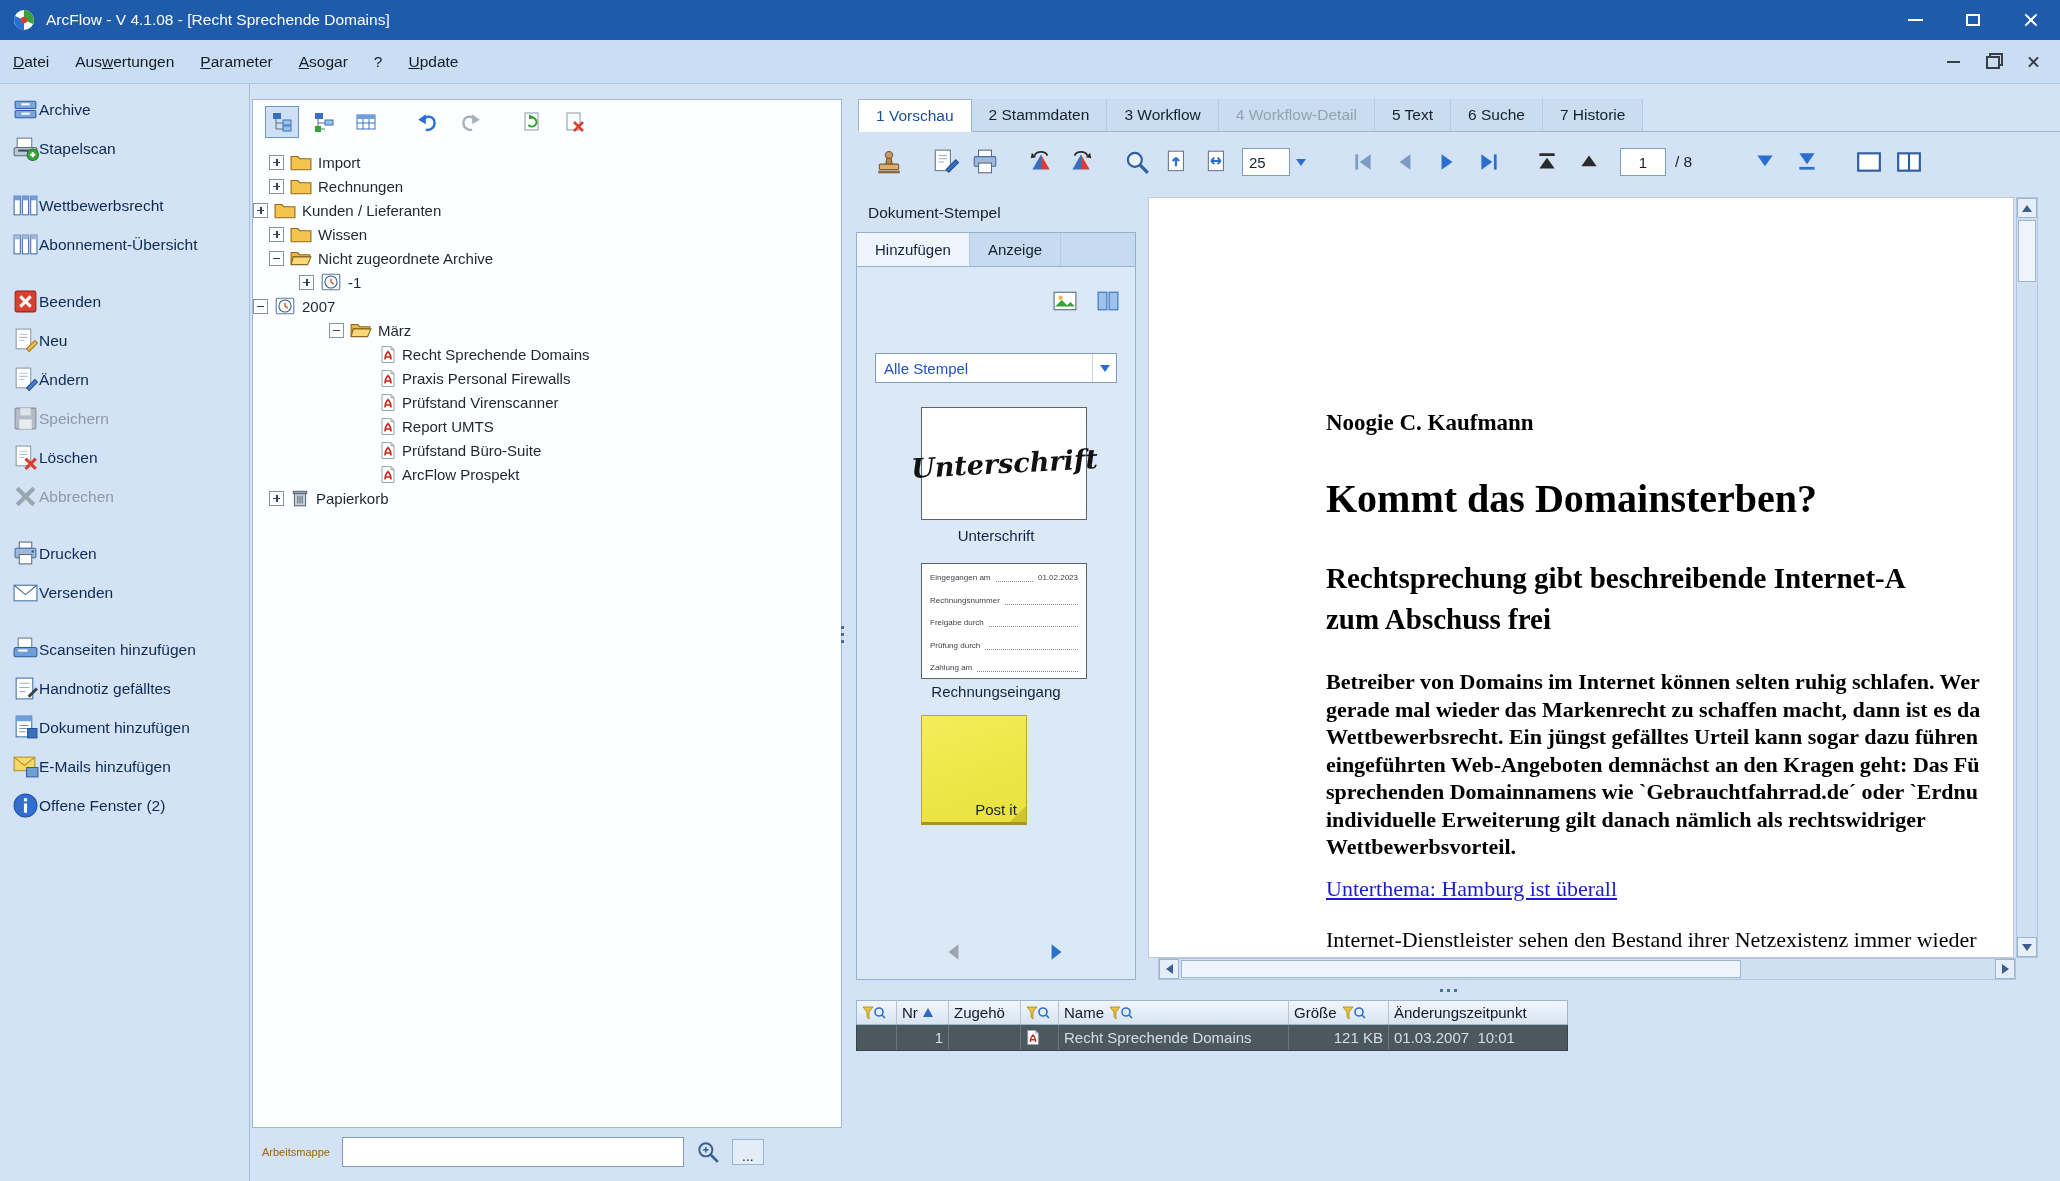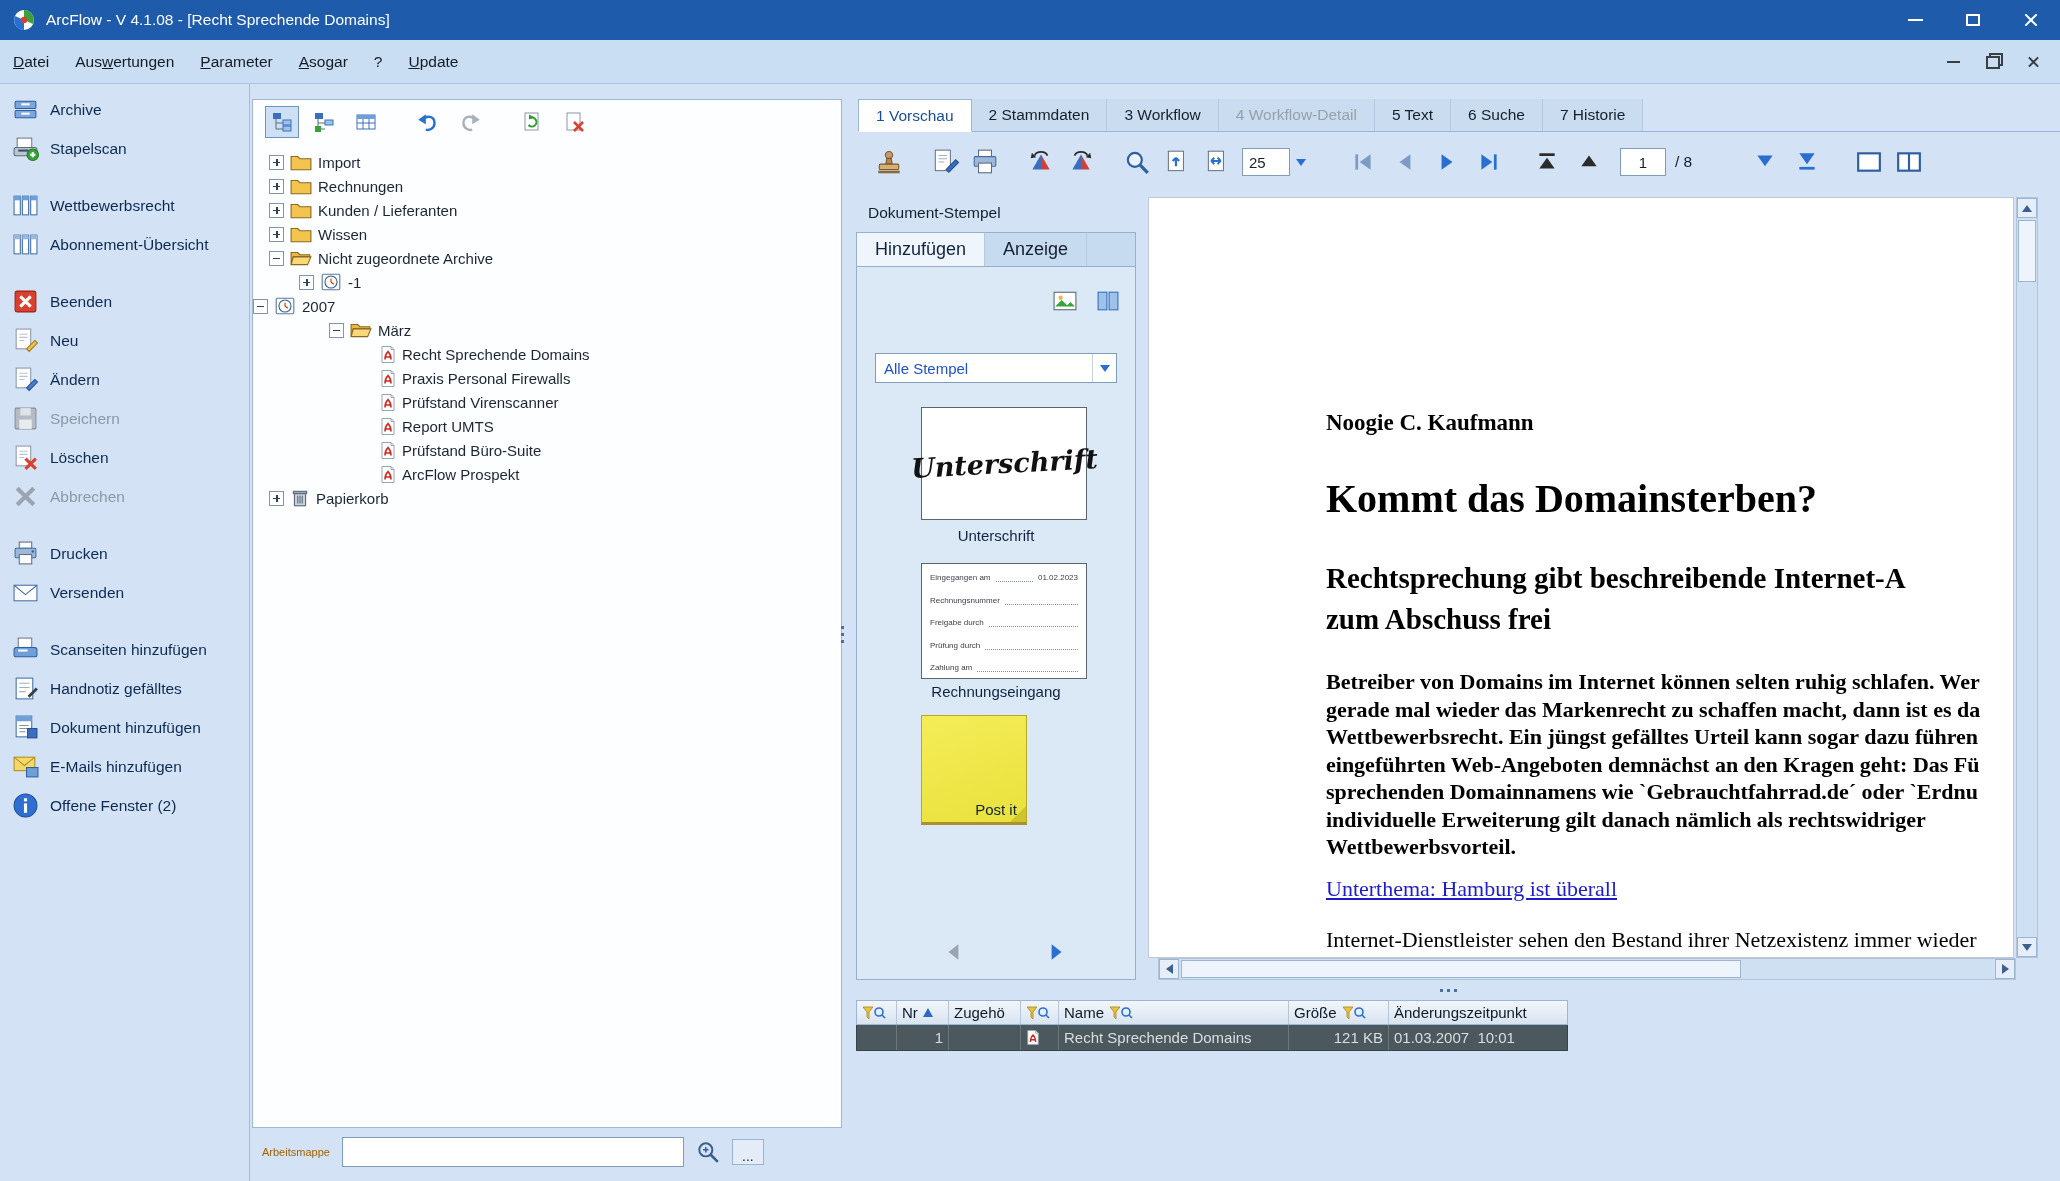--- a/index.html
+++ b/index.html
@@ -26,21 +26,21 @@
 .mdi-btn{width:26px;height:24px;display:flex;align-items:center;justify-content:center}
 .restore{position:relative;width:14px;height:12px}
 .restore::before{content:"";position:absolute;right:-3px;top:-3px;width:10px;height:9px;border:2px solid currentColor}
 .restore::after{content:"";position:absolute;left:0;top:0;width:10px;height:9px;border:2px solid currentColor;background:#c9ddf3}
 .xs{position:relative;width:13px;height:13px}
 .xs::before,.xs::after{content:"";position:absolute;left:0;top:5.5px;width:13px;height:2px;background:currentColor}
 .xs::before{transform:rotate(45deg)}.xs::after{transform:rotate(-45deg)}
 
 
 .sidebar{position:absolute;top:84px;left:0;width:250px;bottom:0;border-right:1px solid #a6bdd7;padding-top:6px}
-.sb-item{display:flex;align-items:center;height:39px;padding-left:12px;gap:11px;font-size:15.5px;color:#0c2b52}
+.sb-item{display:flex;align-items:center;height:39px;padding-left:12px;font-size:15.5px;color:#0c2b52}
 .sb-item.dis{color:#8d99a8}
 .sb-gap{height:18px}
 
 
 .treepanel{position:absolute;left:252px;top:99px;width:590px;bottom:53px;background:#fdfeff;border:1px solid #a0b8d2}
 .tree-toolbar{height:44px;display:flex;align-items:center;padding-left:12px;gap:8px}
 .tt-btn{width:34px;height:32px;display:flex;align-items:center;justify-content:center;border:1px solid transparent}
 .tt-btn.sel{background:#cde0f4;border:1px solid #6f93bf}
 .tt-sp{width:12px}
 .tree{padding-top:6px}
@@ -66,21 +66,21 @@
 .zoombox input{width:100%;height:100%;border:0;font:15px "Liberation Sans",sans-serif;padding:0 6px;background:transparent;color:#14202e}
 .zoomarrow{width:22px;height:28px;display:flex;align-items:center;justify-content:center}
 .pagebox{width:46px;height:28px;background:#fff;border:1px solid #7f9db9;margin-left:14px}
 .pagebox input{width:100%;height:100%;border:0;font:15px "Liberation Sans",sans-serif;text-align:center;background:transparent;color:#14202e}
 .pagetotal{font-size:15.5px;margin-left:9px;color:#14202e}
 .stamp-title{position:absolute;top:120px;left:16px;font-size:15.5px;color:#14202e}
 
 
 .stamps{position:absolute;top:148px;left:4px;width:280px;height:748px;border:1px solid #96b1cc;background:#dbe8f6}
 .st-tabs{height:34px;display:flex;border-bottom:1px solid #96b1cc;background:#c6daf0}
-.st-tab{padding:0 18px;display:flex;align-items:center;font-size:18px;border-right:1px solid #b6c9de;color:#16202c}
+.st-tab{padding:0 18px;display:flex;align-items:center;font-size:15px;border-right:1px solid #b6c9de;color:#16202c}
 .st-tab.active{background:#eef5fc;color:#10233f}
 .st-icons{position:absolute;top:58px;right:16px;display:flex;gap:20px}
 .st-select{position:absolute;top:120px;left:18px;right:18px;height:30px;background:#fff;border:1px solid #7f9db9;display:flex;align-items:center}
 .st-select-label{flex:1;padding-left:8px;font-size:15px;color:#2050c8}
 .st-select-btn{width:24px;height:100%;display:flex;align-items:center;justify-content:center;border-left:1px solid #c6d2de}
 .card{position:absolute;left:64px;width:166px;background:#fff;border:1px solid #5a646e}
 .card1{top:174px;height:113px;display:flex;align-items:center;justify-content:center}
 .script{font-family:"DejaVu Serif",serif;font-style:italic;font-weight:bold;font-size:27px;transform:rotate(-3deg);color:#111}
 .cap{position:absolute;left:0;width:100%;text-align:center;font-size:15px;color:#10233f}
 .cap1{top:294px}.cap2{top:450px}.cap3{top:568px}
@@ -413,21 +413,21 @@
           </svg>
         <span>Import</span>
       </div>
       <div class="trow" style="padding-left:16px">
         <span class="tg plus"></span>
         <svg width="22" height="18" viewBox="0 0 20 16">
             <path d="M1 3 h6 l2 2 h10 v10 h-18 z" fill="#f3c44e" stroke="#8a6a1e"></path>
           </svg>
         <span>Rechnungen</span>
       </div>
-      <div class="trow" style="padding-left:16px">
+      <div class="trow" style="">
         <span class="tg plus"></span>
         <svg width="22" height="18" viewBox="0 0 20 16">
             <path d="M1 3 h6 l2 2 h10 v10 h-18 z" fill="#f3c44e" stroke="#8a6a1e"></path>
           </svg>
         <span>Kunden / Lieferanten</span>
       </div>
       <div class="trow" style="padding-left:16px">
         <span class="tg plus"></span>
         <svg width="22" height="18" viewBox="0 0 20 16">
             <path d="M1 3 h6 l2 2 h10 v10 h-18 z" fill="#f3c44e" stroke="#8a6a1e"></path>

